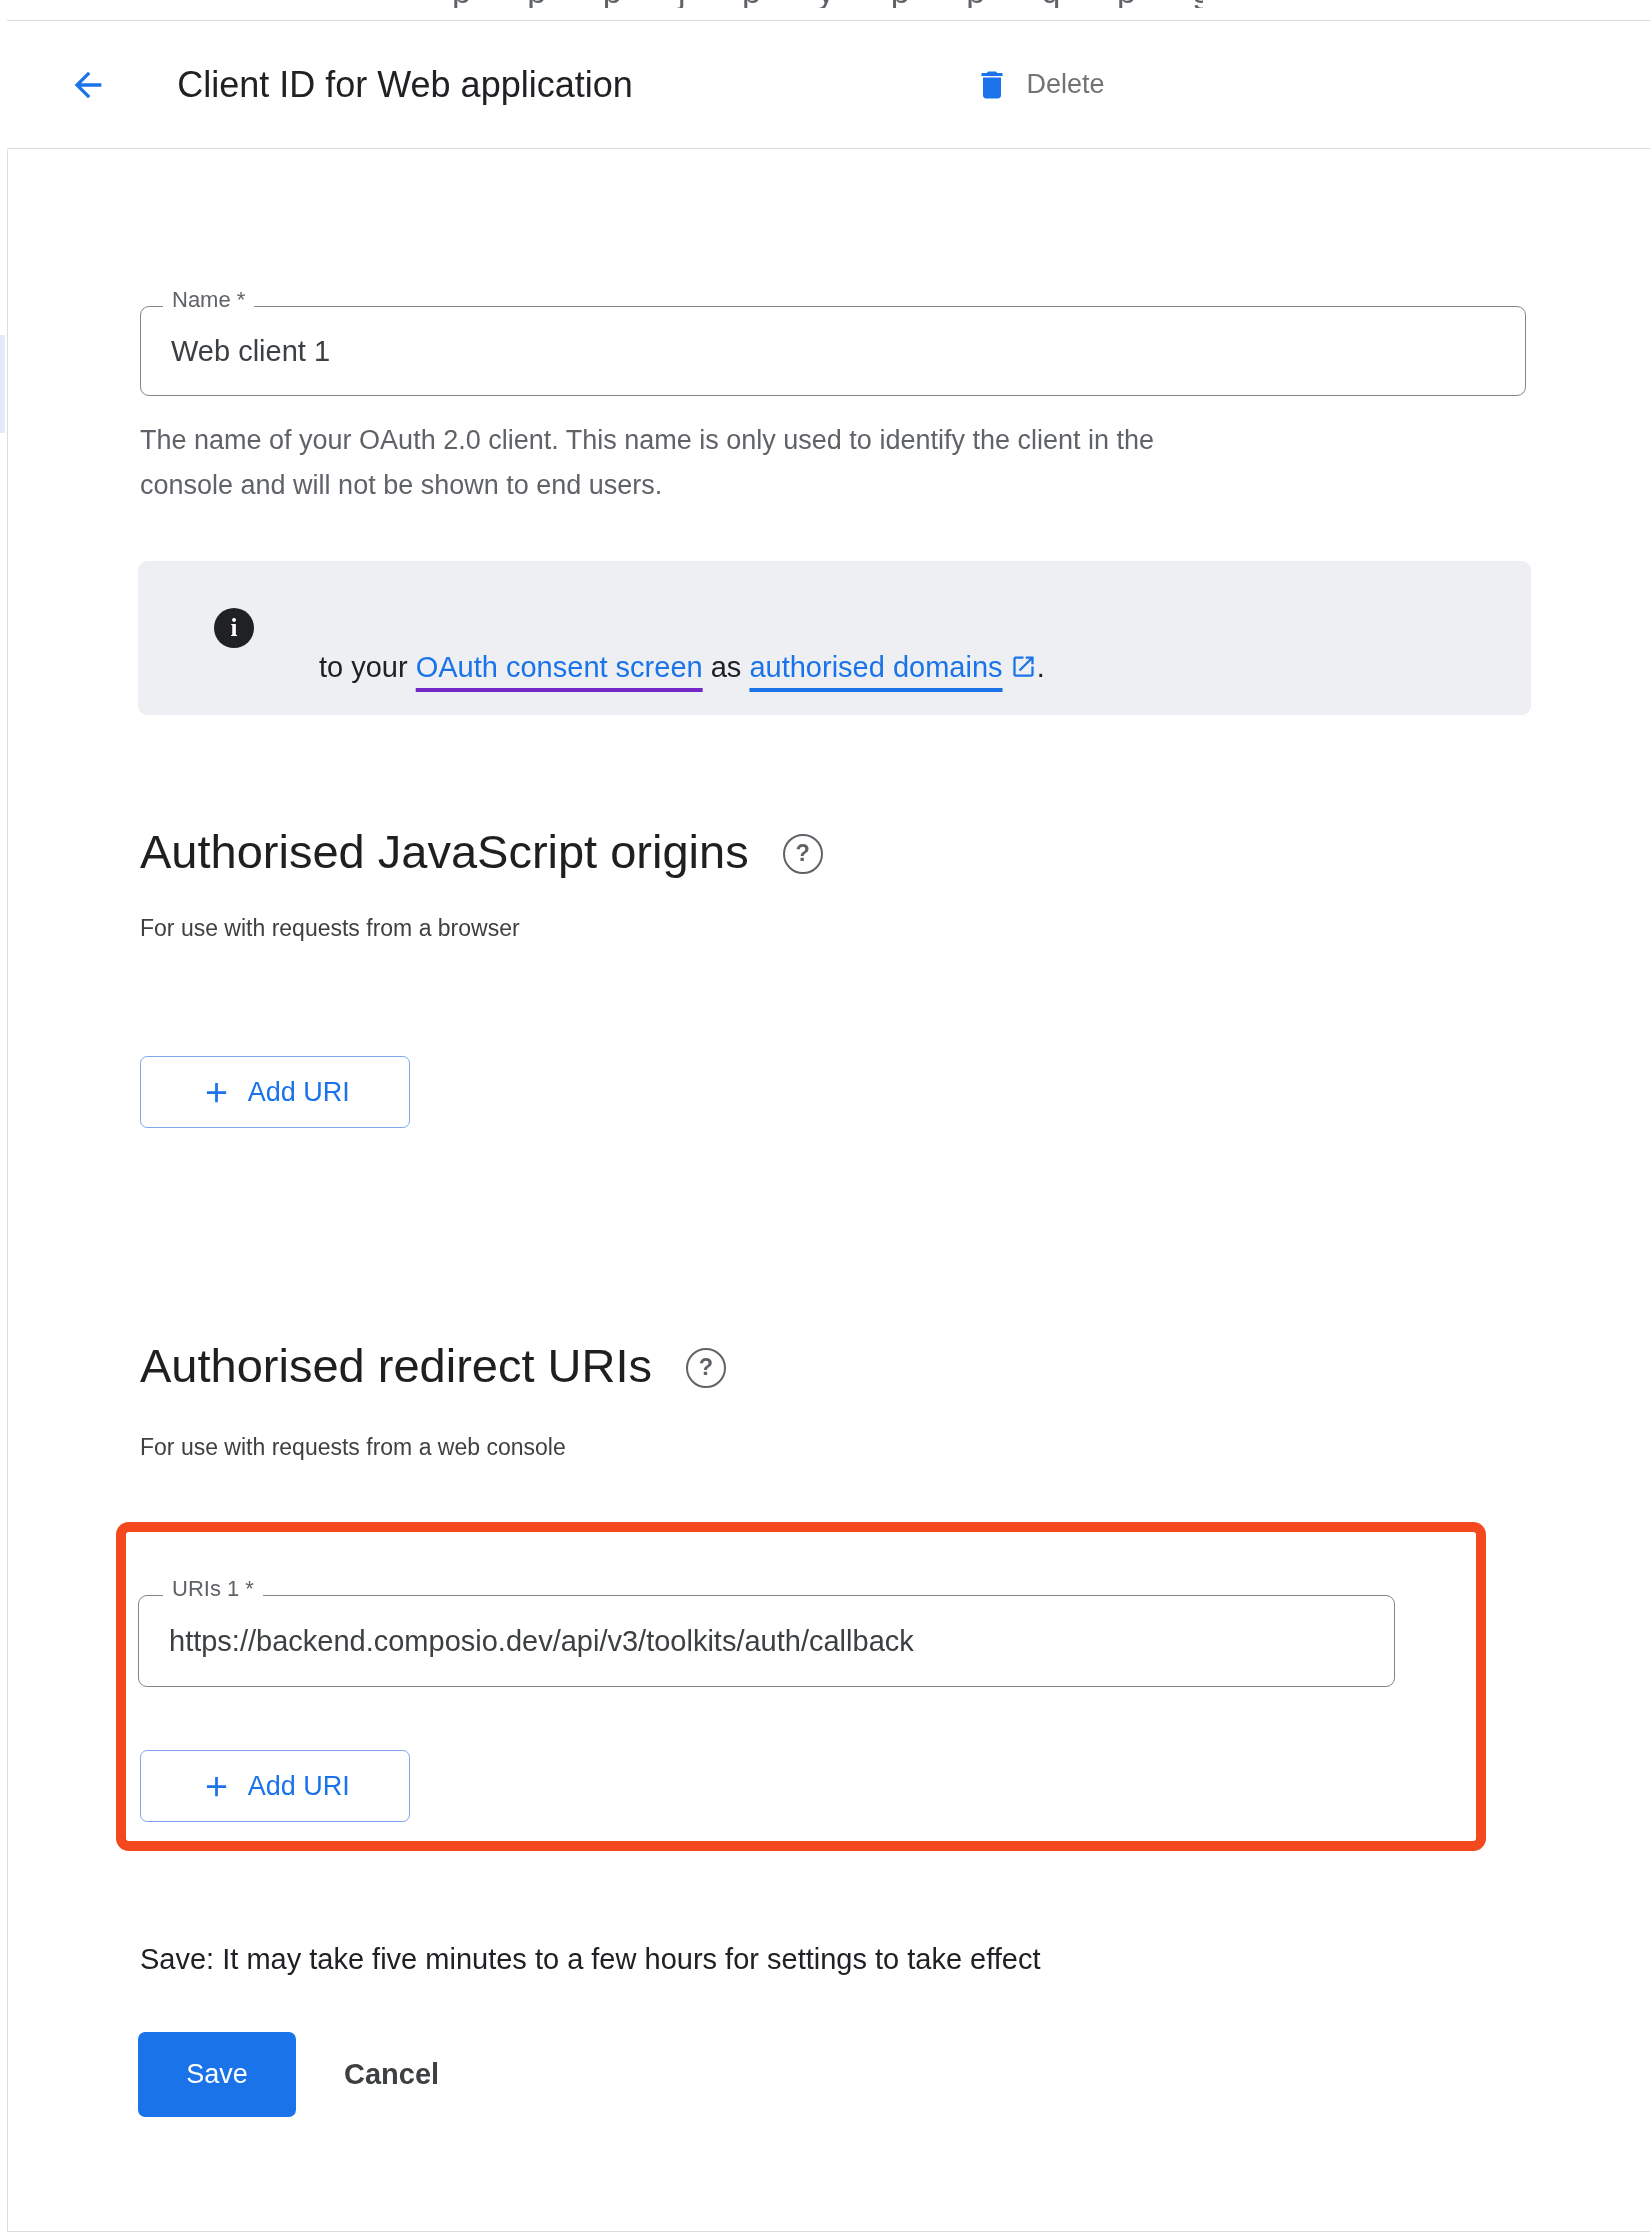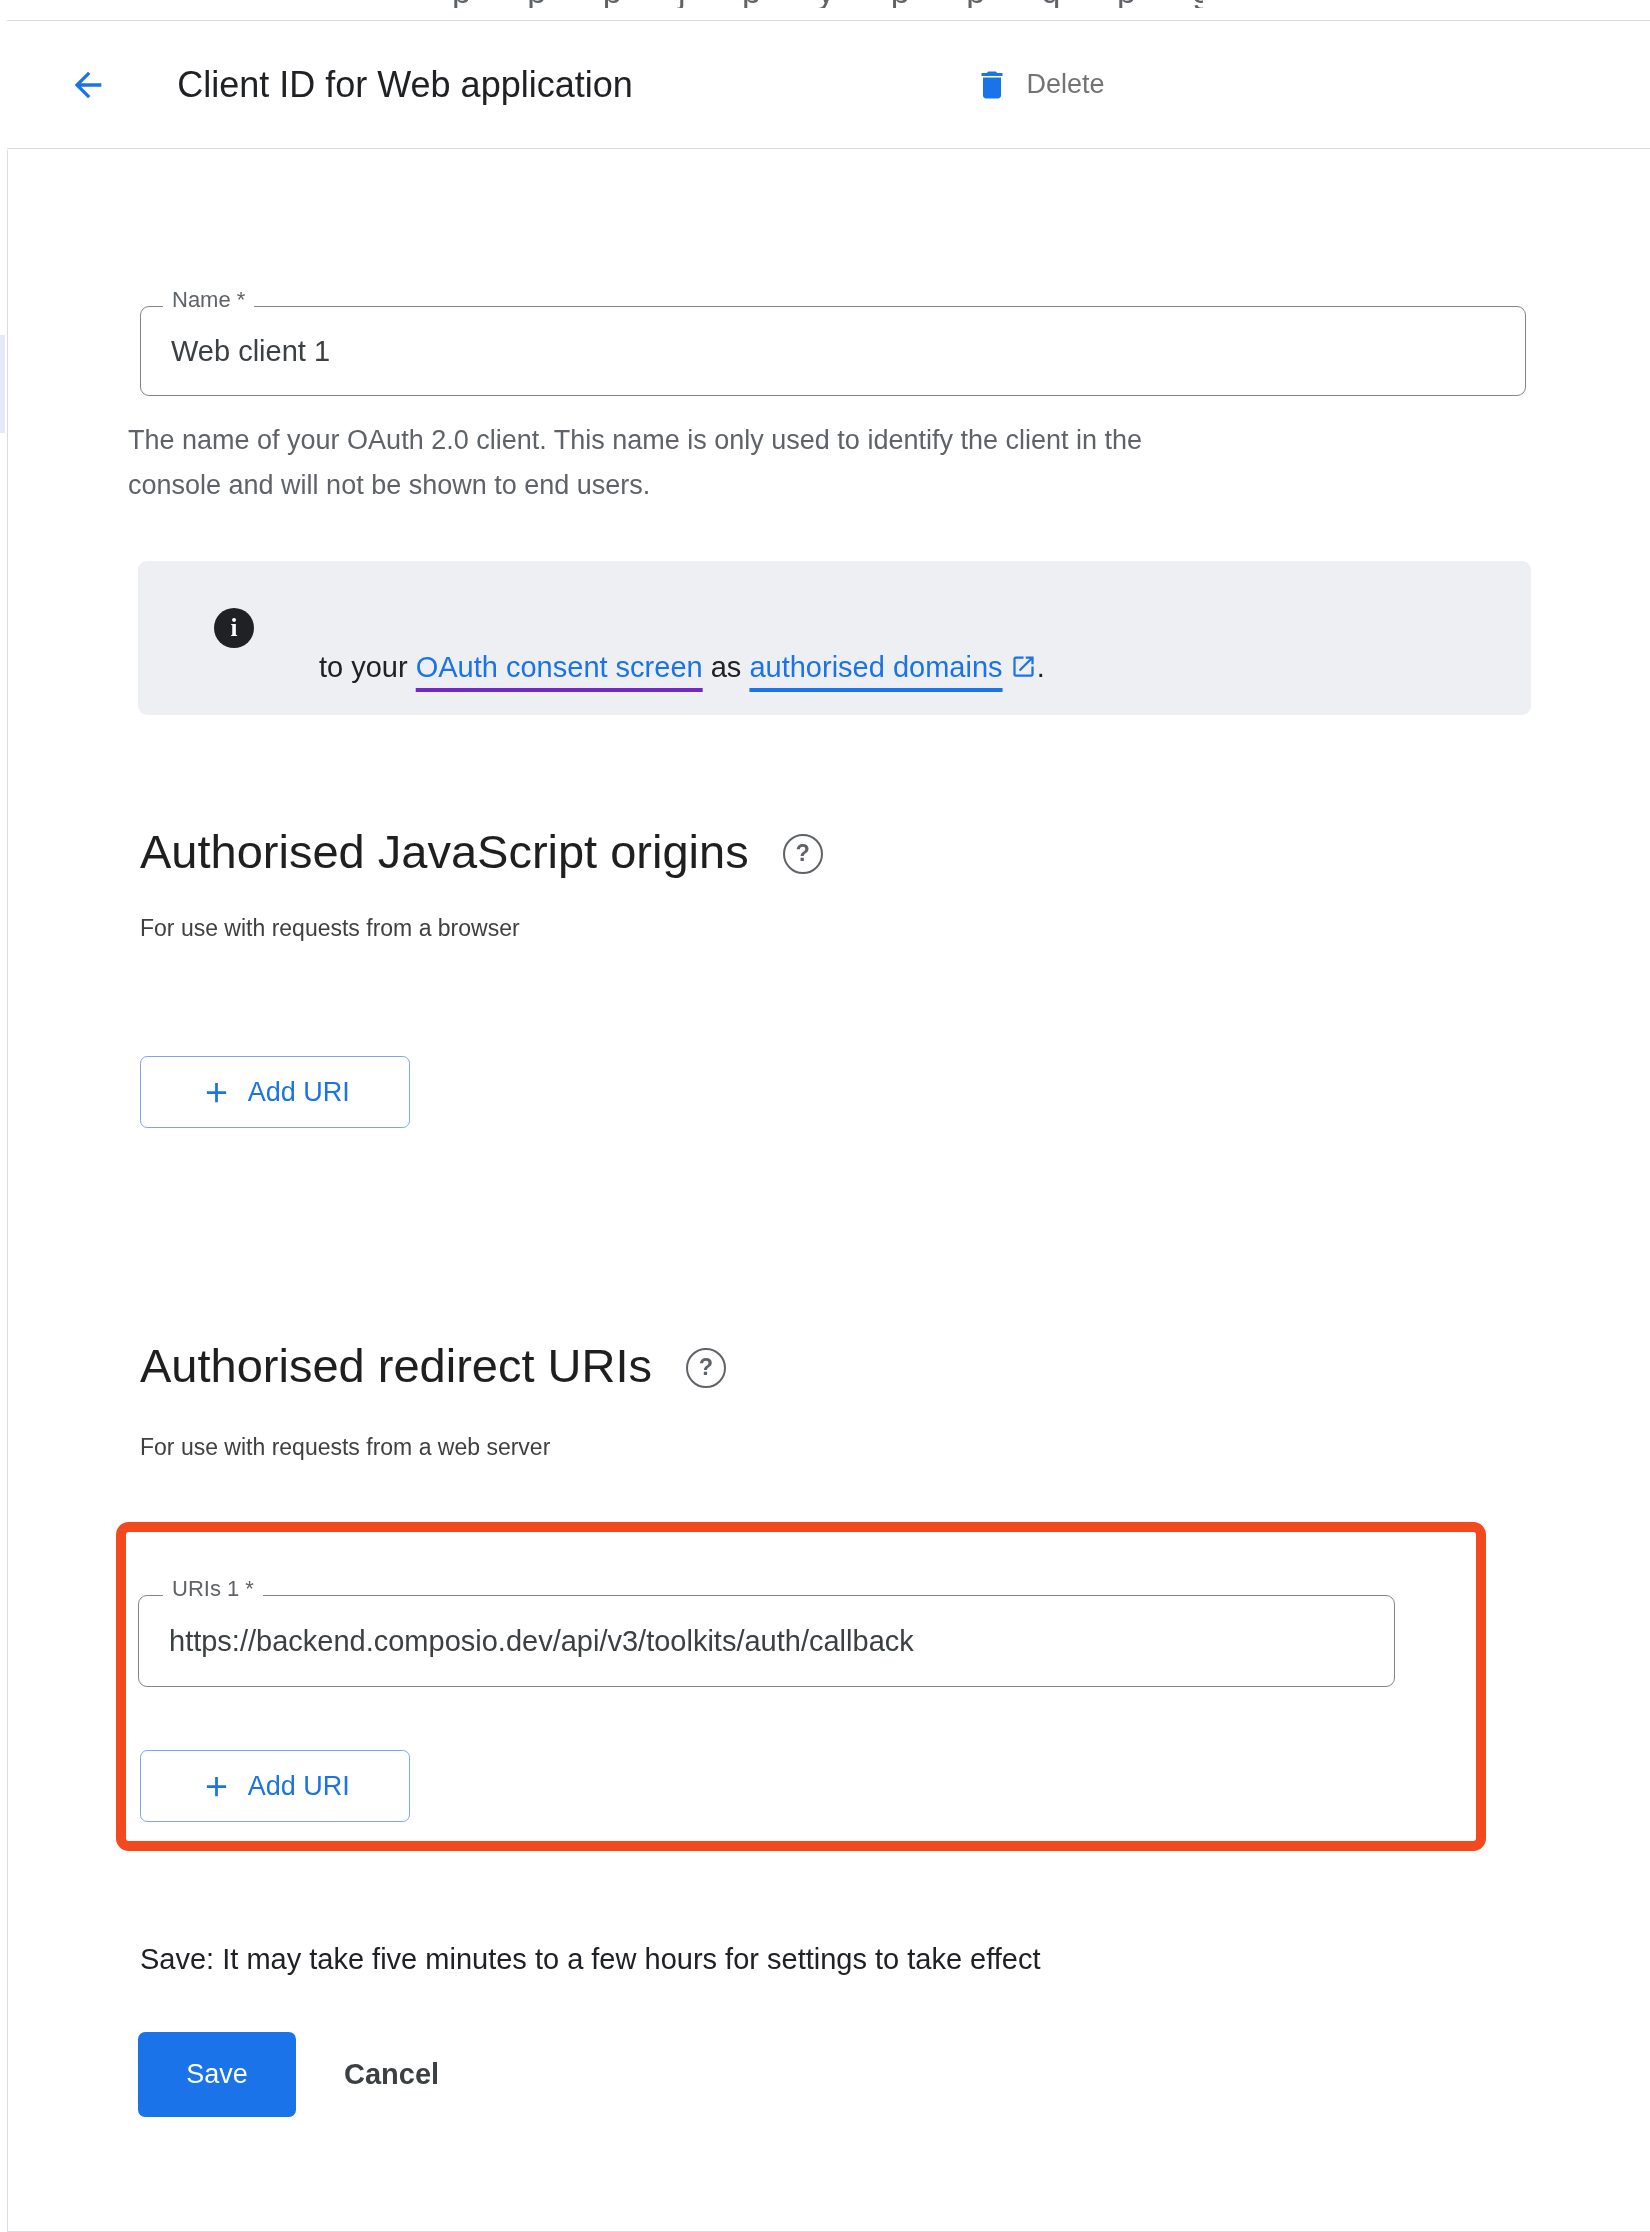--- a/index.html
+++ b/index.html
@@ -27,21 +27,21 @@
   #bottom-hairline{left:7.2px;top:2231px;width:1643px;height:0.9px;background:#dadce0;}
 
   
   .field{border:1.8px solid #80868b;border-radius:9px;background:#fff;display:flex;align-items:center;box-sizing:border-box;}
   .field input{border:none;outline:none;background:transparent;width:100%;
        font-family:"Liberation Sans",sans-serif;font-size:29px;color:#3c4043;padding:0 18px 0 30px;}
   .float-label{position:absolute;background:#fff;padding:0 9px;font-size:22px;color:#5f6368;line-height:25px;z-index:3;}
 
   #name-field{left:140px;top:306px;width:1386px;height:90px;}
   #name-label{left:163px;top:287px;}
-  #name-helper{left:128px;top:418px;font-size:27px;line-height:45px;color:#5f6368;}
+  #name-helper{left:140px;top:418px;font-size:27px;line-height:45px;color:#5f6368;}
 
   
   #info-banner{left:138px;top:561px;width:1393px;height:154px;background:#edeff3;border-radius:9px;}
   #info-icon{position:absolute;left:76px;top:47px;width:40px;height:40px;border-radius:50%;
        background:#202124;color:#fff;display:flex;align-items:center;justify-content:center;
        font-size:25px;font-weight:700;font-family:"Liberation Serif",serif;}
   #banner-text{position:absolute;left:181px;top:22px;width:1212px;font-size:29px;line-height:56px;color:#202124;}
   .lnk{color:#1a73e8;text-decoration:underline;text-decoration-thickness:3.6px;text-underline-offset:11px;cursor:pointer;}
   .lnk-purple{text-decoration-color:#7427c9;}
   .ext-ic{vertical-align:-2.7px;margin-left:7.2px;}
@@ -130,21 +130,21 @@
   <svg width="33" height="33" viewBox="0 0 24 24">
     <path d="M19 13h-6v6h-2v-6H5v-2h6V5h2v6h6v2z" fill="#1a73e8"></path>
   </svg>
   <span class="lbl">Add URI</span>
 </div>
 
 <div id="redir-head" class="abs section-head">
   <h2>Authorised redirect URIs</h2>
   <div class="help-ic">?</div>
 </div>
-<div id="redir-sub" class="abs subtitle">For use with requests from a web server</div>
+<div id="redir-sub" class="abs subtitle">For use with requests from a web console</div>
 
 <div id="annotation-box" class="abs"></div>
 
 <div class="float-label abs" id="uri-label">URIs 1 *</div>
 <div class="field abs" id="uri-field">
   <input type="text" value="https://backend.composio.dev/api/v3/toolkits/auth/callback" style="">
 </div>
 
 <div id="add-uri-2" class="abs add-uri">
   <svg width="33" height="33" viewBox="0 0 24 24">

